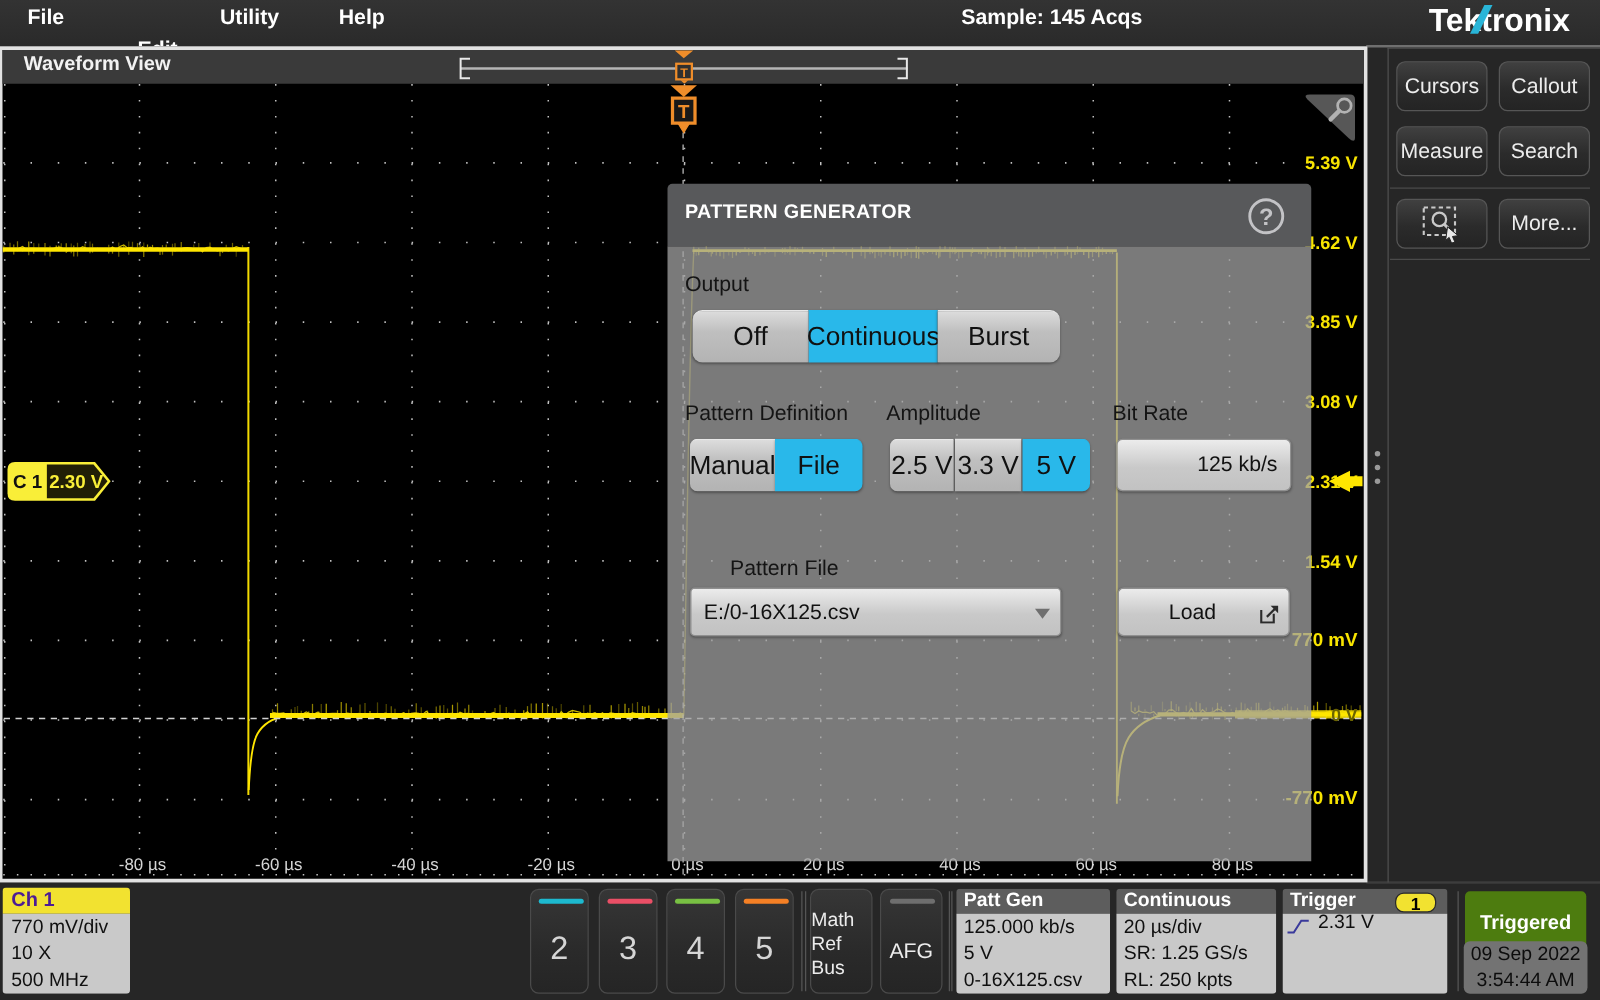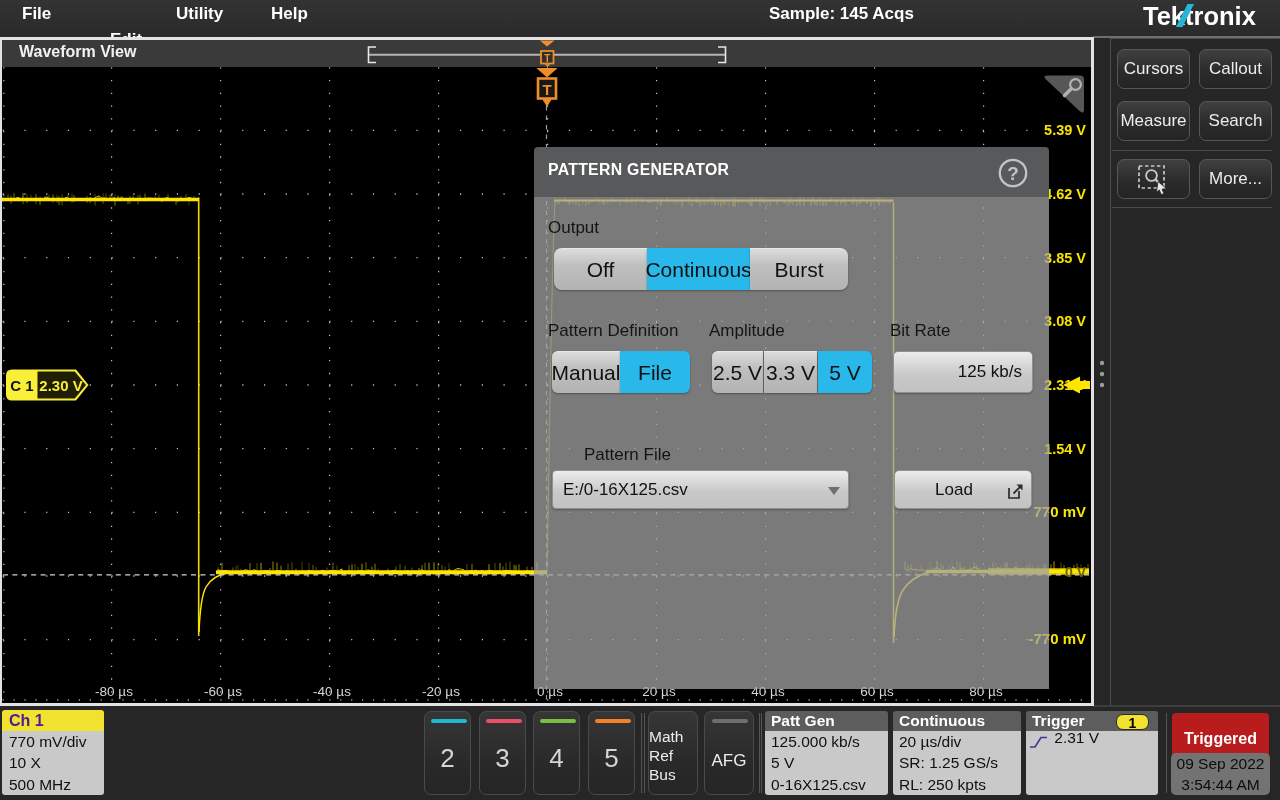--- a/index.html
+++ b/index.html
@@ -651,15 +651,15 @@
       <svg width="22" height="14" viewBox="0 0 22 14" style="vertical-align:-2px;">
           <path d="M2 12 L7 12 L13 2.5 L19 2.5" fill="none" stroke="#39399b" stroke-width="1.6"></path>
         </svg>
       <span style="position:relative;top:-4px;">2.31 V</span>
     </div>
     <div style="position:absolute;right:9px;top:2.5px;width:33px;height:16.5px;background:#f2e230;border:1px solid #2a2a2a;border-radius:7px;color:#000;font-size:14px;font-weight:bold;text-align:center;line-height:16px;">1</div>
   </div>
 
   <div class="vdiv" style="left:1166px;"></div>
 
-  <div style="position:absolute;left:1172px;top:5px;width:97px;height:52px;border-radius:4px;background:#b91c1c;color:#fff;font-size:16px;font-weight:bold;display:flex;align-items:center;justify-content:center;">Triggered</div>
+  <div style="position:absolute;left:1172px;top:5px;width:97px;height:52px;border-radius:4px;background:#4d7c0f;color:#fff;font-size:16px;font-weight:bold;display:flex;align-items:center;justify-content:center;">Triggered</div>
   <div style="position:absolute;left:1171px;top:45px;width:99px;height:42px;border-radius:5px;background:#737373;color:#0c0c0c;font-size:15.5px;text-align:center;line-height:20.5px;padding-top:1px;">09 Sep 2022<br>3:54:44 AM</div>
 </div>
 
 </body></html>

